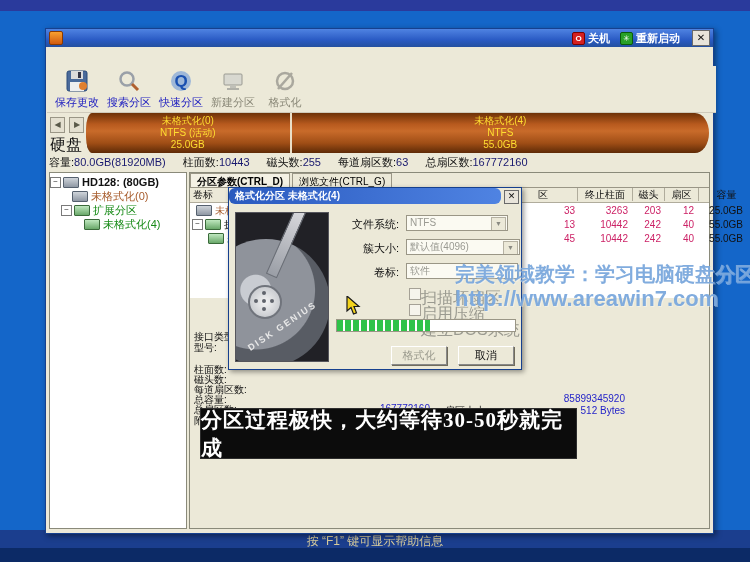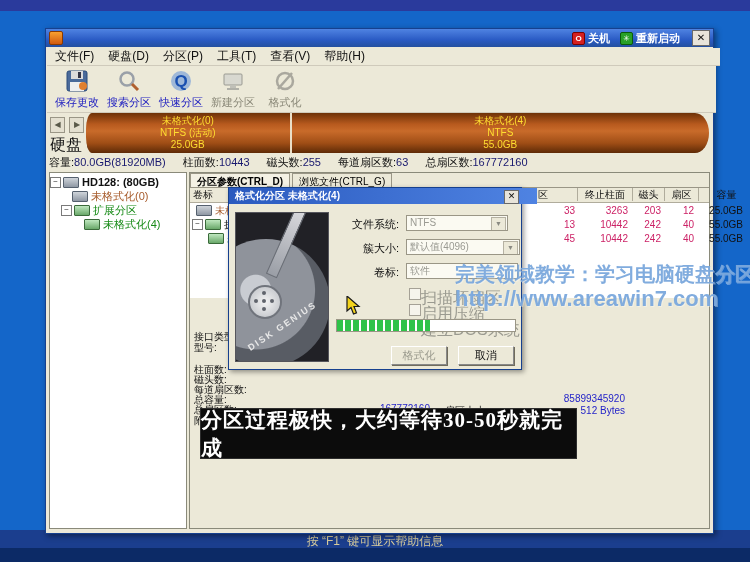--- a/index.html
+++ b/index.html
@@ -67,23 +67,23 @@
   .cell{position:absolute;font-size:10px;text-align:right;}
   .mag{color:#CC2266;}
   .blk{color:#111;}
   .blu{color:#2424C8;}
   .rowfrag{position:absolute;display:flex;align-items:center;font-size:10px;height:13px;white-space:nowrap;}
   .details{position:absolute;left:0;top:124px;width:519px;height:231px;font-size:10px;color:#111;}
   .dlab{position:absolute;left:4px;white-space:nowrap;}
   
   .dialog{left:228px;top:187px;width:292px;height:181px;background:#ECE9D8;
        border:1px solid #16408E;box-shadow:2px 2px 5px rgba(0,0,0,.4);z-index:10;}
-  .dtitle{position:absolute;left:0;top:0;width:308px;height:16px;
+  .dtitle{position:absolute;left:0;top:0;width:272px;height:16px;
        background:linear-gradient(90deg,#2A5ABF,#4F83E2);color:#fff;font-size:10px;font-weight:bold;
-       line-height:16px;padding-left:6px;box-sizing:border-box;}
+       line-height:16px;padding-left:6px;box-sizing:border-box;border-radius:6px;}
   .dclose{position:absolute;right:2px;top:2px;width:13px;height:12px;background:#E8E4DA;border:1px solid #6a6a6a;
        color:#111;font-size:9px;line-height:11px;text-align:center;font-weight:bold;}
   .diskart{position:absolute;left:6px;top:24px;width:92px;height:148px;background:#212126;overflow:hidden;
        border:1px solid #55555c;}
   .platter{position:absolute;left:-34px;top:26px;width:128px;height:128px;border-radius:50%;
        background:radial-gradient(circle at 42% 40%,#c9ccd2 0 14%,#8f939b 15% 55%,#585c64 56% 100%);}
   .hub{position:absolute;left:12px;top:72px;width:30px;height:30px;border-radius:50%;
        background:radial-gradient(#f4f4f4,#b9bcc2);border:2px solid #70747c;}
   .hubdot{position:absolute;width:4px;height:4px;border-radius:50%;background:#60646c;}
   .artlabel{position:absolute;left:6px;top:108px;color:#e8e8e8;font-size:9px;font-weight:bold;
@@ -133,28 +133,20 @@
         <span class="sq red">O</span>
         <span>关机</span>
       </span>
       <span class="tb-btn" style="margin-right:12px">
         <span class="sq green">✳</span>
         <span>重新启动</span>
       </span>
       <span class="xbtn" style="margin-right:3px">✕</span>
     </div>
 
-    <div class="abs menubar">
-      <span>文件(F)</span>
-      <span>硬盘(D)</span>
-      <span>分区(P)</span>
-      <span>工具(T)</span>
-      <span>查看(V)</span>
-      <span>帮助(H)</span>
-    </div>
 
     <div class="abs toolbar">
       <div class="tool on">
         <span class="ticon">
           <svg width="24" height="24" viewBox="0 0 24 24">
               <rect x="2" y="2" width="20" height="20" rx="2" fill="#4a6a9a" stroke="#2a4a7a"></rect>
               <rect x="6" y="2" width="12" height="8" fill="#dcdcdc"></rect>
               <rect x="13" y="3" width="3" height="6" fill="#334"></rect>
               <rect x="5" y="13" width="14" height="9" fill="#efefef"></rect>
               <circle cx="18" cy="17" r="4" fill="#e08030"></circle>

